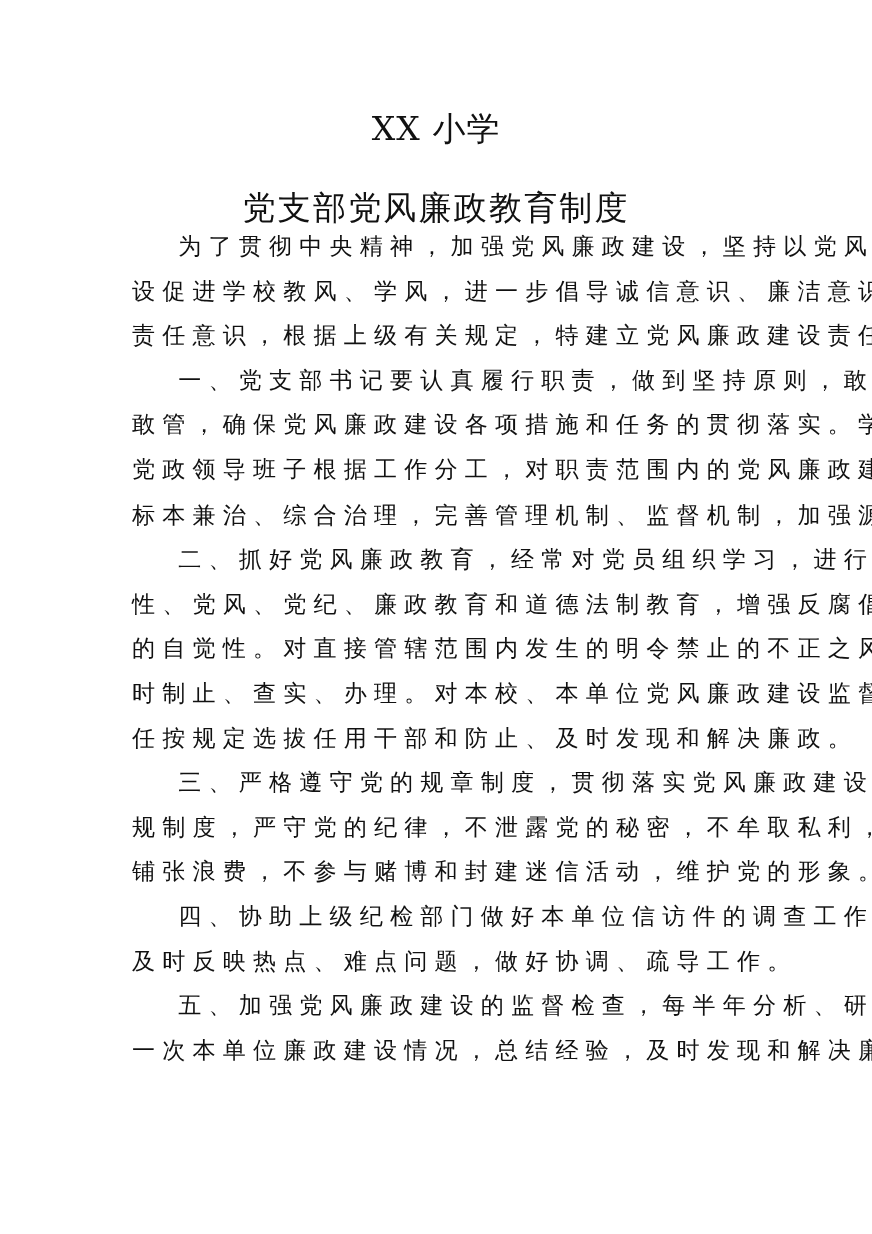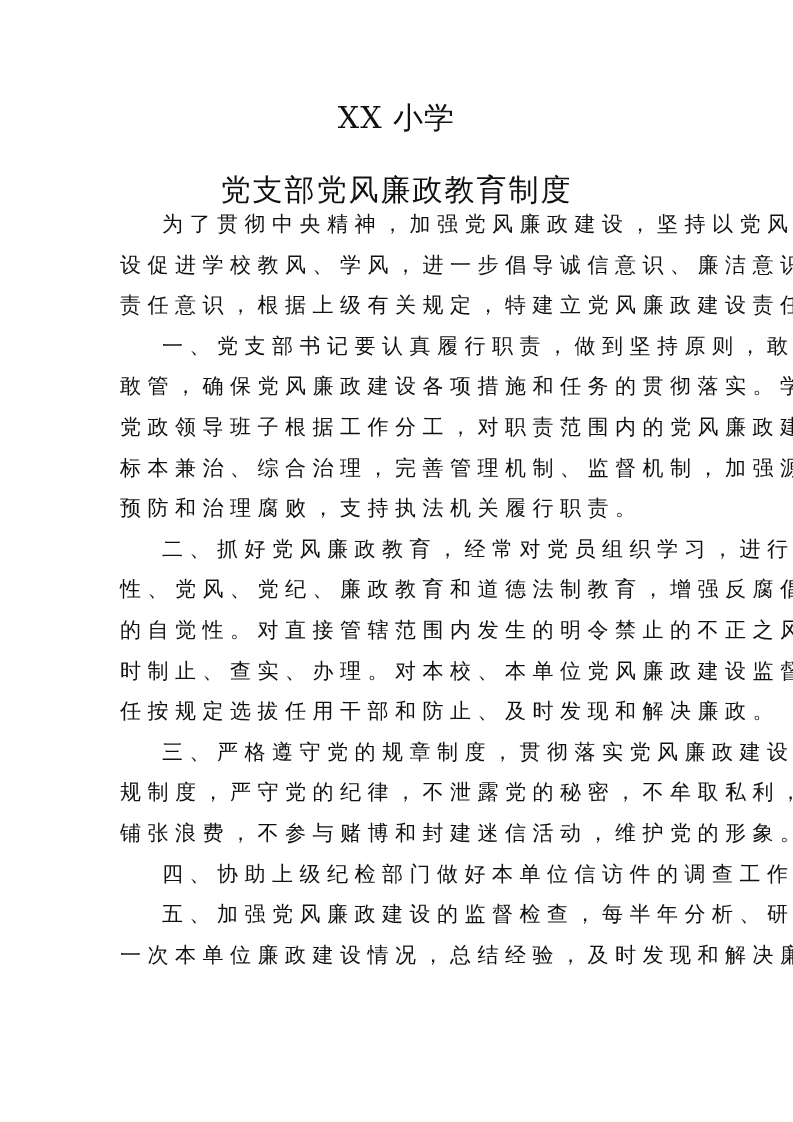--- a/index.html
+++ b/index.html
@@ -23,26 +23,26 @@
   <div class="title t2">党支部党风廉政教育制度</div>
 
   <div class="body" id="body">
       <div class="line indent">为了贯彻中央精神，加强党风廉政建设，坚持以党风建</div>
       <div class="line">设促进学校教风、学风，进一步倡导诚信意识、廉洁意识和</div>
       <div class="line">责任意识，根据上级有关规定，特建立党风廉政建设责任制。</div>
       <div class="line indent">一、党支部书记要认真履行职责，做到坚持原则，敢抓</div>
       <div class="line">敢管，确保党风廉政建设各项措施和任务的贯彻落实。学校</div>
       <div class="line">党政领导班子根据工作分工，对职责范围内的党风廉政建设</div>
       <div class="line">标本兼治、综合治理，完善管理机制、监督机制，加强源头</div>
-      <div class="line">预防和治理腐败，支持执法机关履行职责。</div>
       <div class="line indent">二、抓好党风廉政教育，经常对党员组织学习，进行党</div>
       <div class="line">性、党风、党纪、廉政教育和道德法制教育，增强反腐倡廉</div>
       <div class="line">的自觉性。对直接管辖范围内发生的明令禁止的不正之风及</div>
       <div class="line">时制止、查实、办理。对本校、本单位党风廉政建设监督责</div>
       <div class="line">任按规定选拔任用干部和防止、及时发现和解决廉政。</div>
       <div class="line indent">三、严格遵守党的规章制度，贯彻落实党风廉政建设法</div>
       <div class="line">规制度，严守党的纪律，不泄露党的秘密，不牟取私利，不</div>
       <div class="line">铺张浪费，不参与赌博和封建迷信活动，维护党的形象。</div>
       <div class="line indent">四、协助上级纪检部门做好本单位信访件的调查工作，</div>
+      <div class="line">及时反映热点、难点问题，做好协调、疏导工作。</div>
       <div class="line indent">五、加强党风廉政建设的监督检查，每半年分析、研究</div>
       <div class="line">一次本单位廉政建设情况，总结经验，及时发现和解决廉政</div>
     </div>
 </div>
 
 </body></html>

